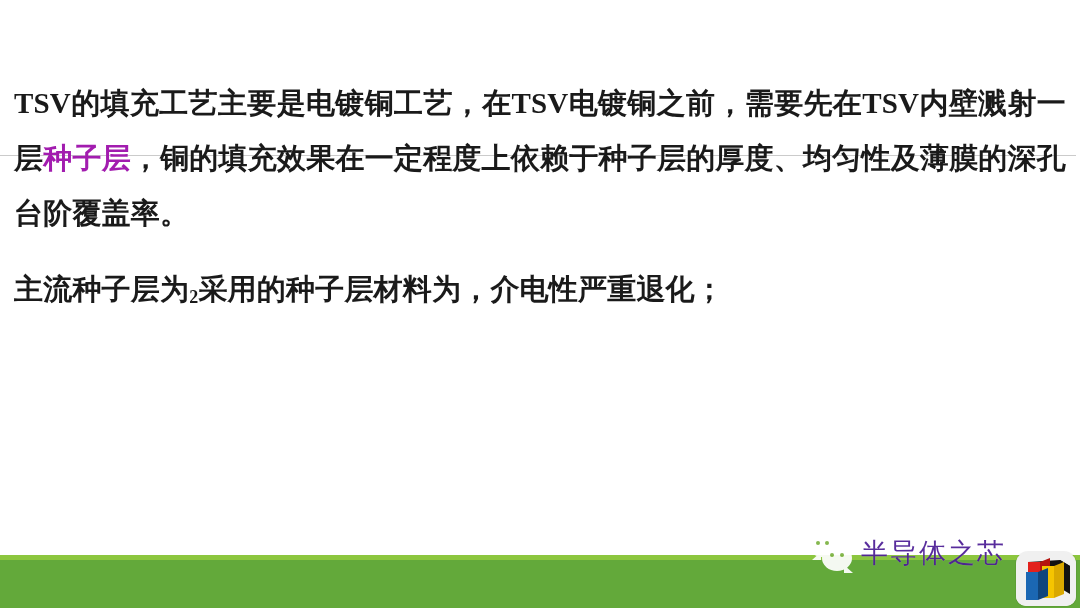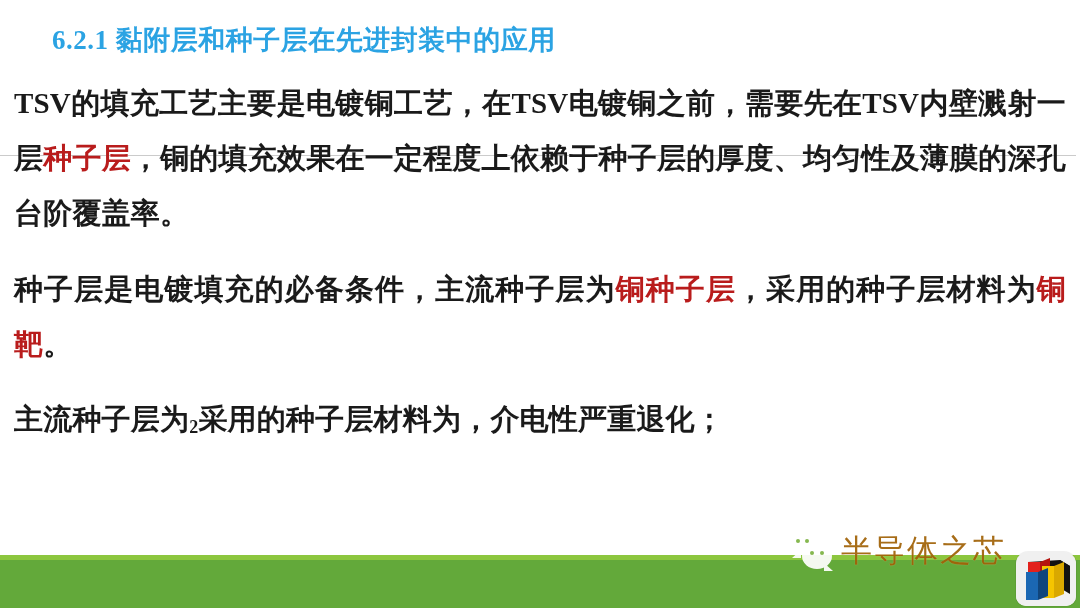--- a/index.html
+++ b/index.html
@@ -54,21 +54,21 @@
     margin: 0;
   }
   .para.p1 { margin-bottom: 21px; }
   .para.p2 { margin-bottom: 20px; }
   .para.p3 { margin-bottom: 0; }
 
   .para.p1, .para.p2 {
     
   }
 
-  .hl { color: #b91c1c; }
+  .hl { color: #a21caf; }
 
   sub {
     font-size: 0.62em;
     vertical-align: -0.22em;
     font-weight: bold;
   }
 
   
   .faint-rule {
     position: absolute;
@@ -148,23 +148,23 @@
     border-radius: 50%;
     background: #7CB342;
   }
   .wechat-icon .e1 { left: 7px;  top: 7px; }
   .wechat-icon .e2 { left: 16px; top: 7px; }
   .wechat-icon .e3 { left: 21px; top: 19px; }
   .wechat-icon .e4 { left: 31px; top: 19px; }
 
   .brand-text {
     font-family: Liberation Mono, monospace;
-    font-size: 31px;
+    font-size: 27px;
     font-weight: normal;
-    color: #a16207;
+    color: #4c1d95;
     letter-spacing: 2px;
     white-space: nowrap;
     text-shadow: 0 0 1px rgba(255,255,255,0.4);
   }
 
   
   .corner-logo {
     position: absolute;
     right: 4px;
     bottom: 2px;
@@ -175,29 +175,27 @@
     box-shadow: 0 0 0 1px rgba(0,0,0,0.06);
     overflow: hidden;
   }
   .corner-logo svg { display: block; }
 </style>
 </head>
 <body>
 
 <div id="slide">
 
-  <div class="slide-title">6.2.1 黏附层和种子层在先进封装中的应用</div>
 
   <div class="faint-rule"></div>
 
   <div class="body-area">
 
     <p class="para p1"><span>TSV的填充工艺主要是电镀铜工艺，在TSV电镀铜之前，需要先在TSV内壁溅射一层</span><span class="hl">种子层</span><span>，铜的填充效果在一定程度上依赖于种子层的厚度、均匀性及薄膜的深孔台阶覆盖率。</span></p>
 
-    <p class="para p2"><span>种子层是电镀填充的必备条件，主流种子层为</span><span class="hl">铜种子层</span><span>，采用的种子层材料为</span><span class="hl">铜靶</span><span>。</span></p>
 
     <p class="para p3"><span>主流种子层为</span><sub>2</sub><span>采用的种子层材料为，介电性严重退化；</span></p>
 
   </div>
 
   <div class="footer-stripe"></div>
   <div class="footer-band"></div>
 
   <div class="brand">
     <div class="wechat-icon">

